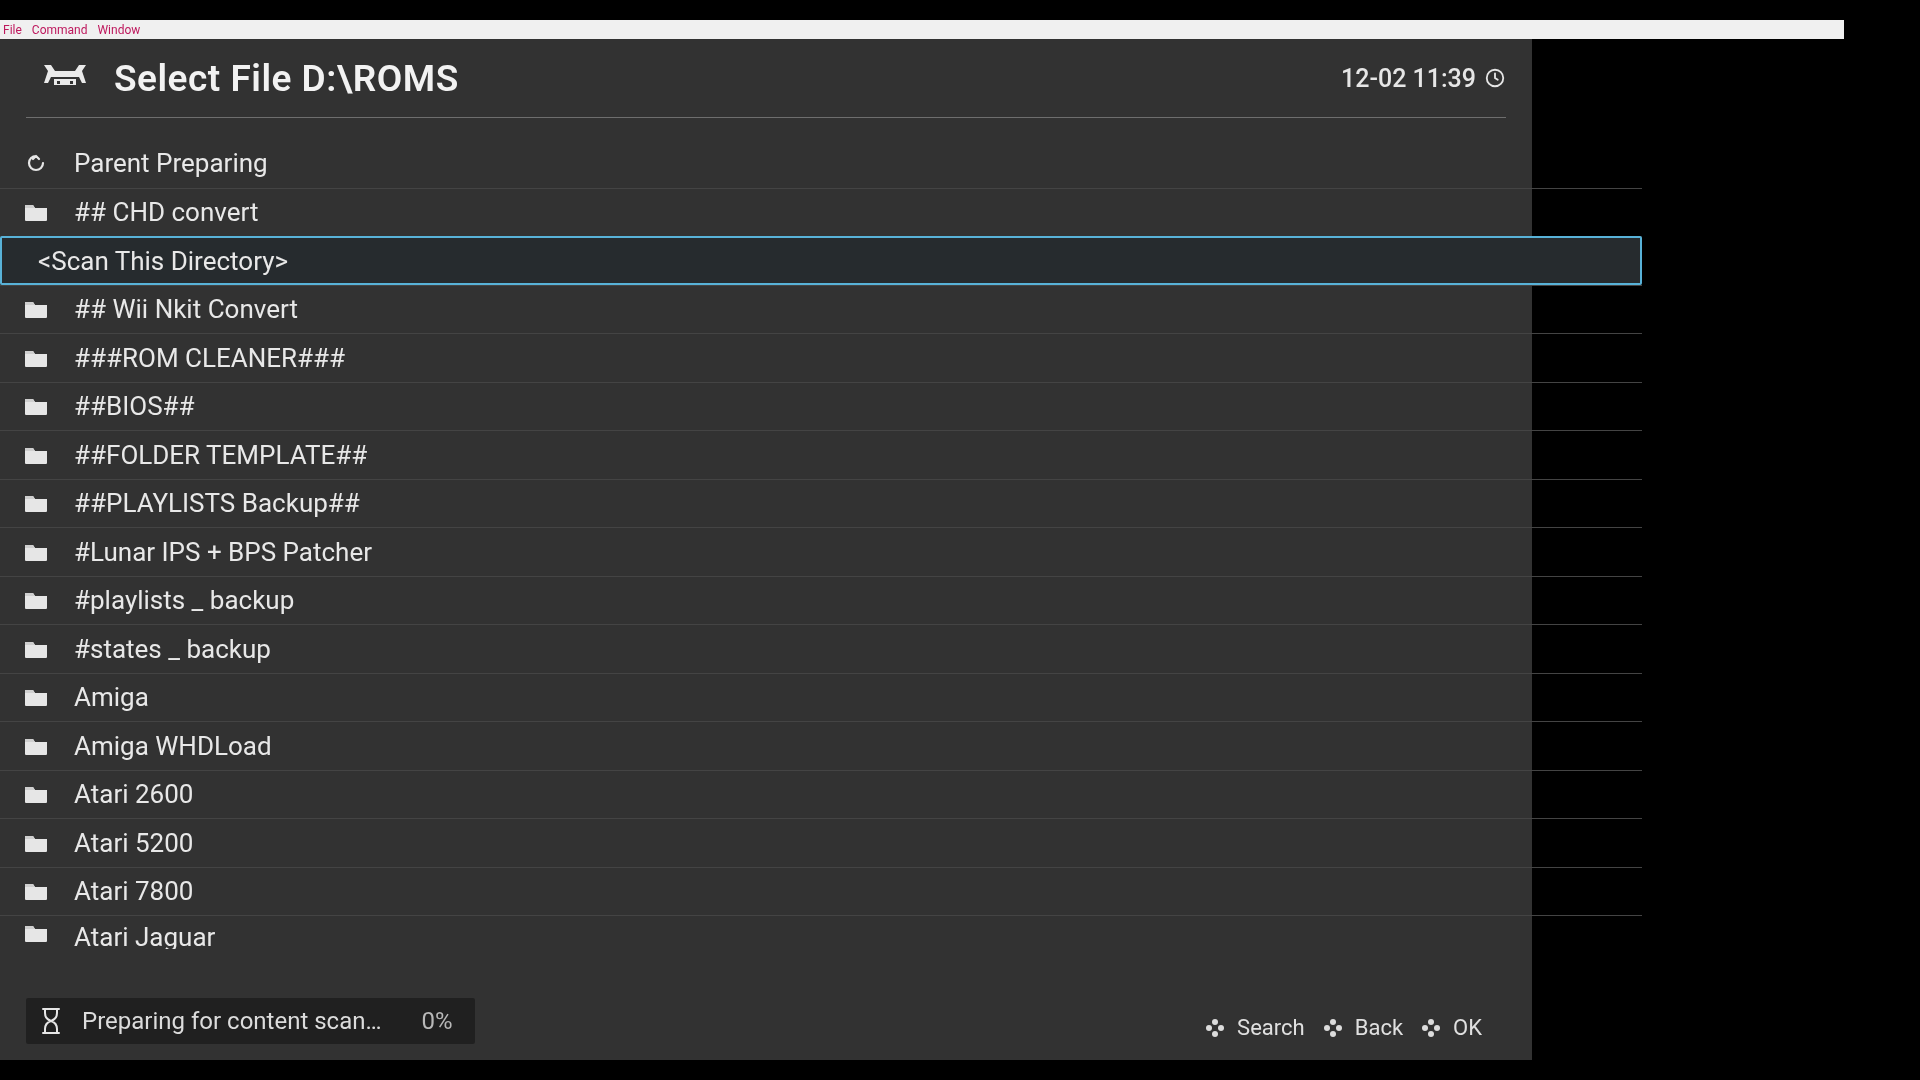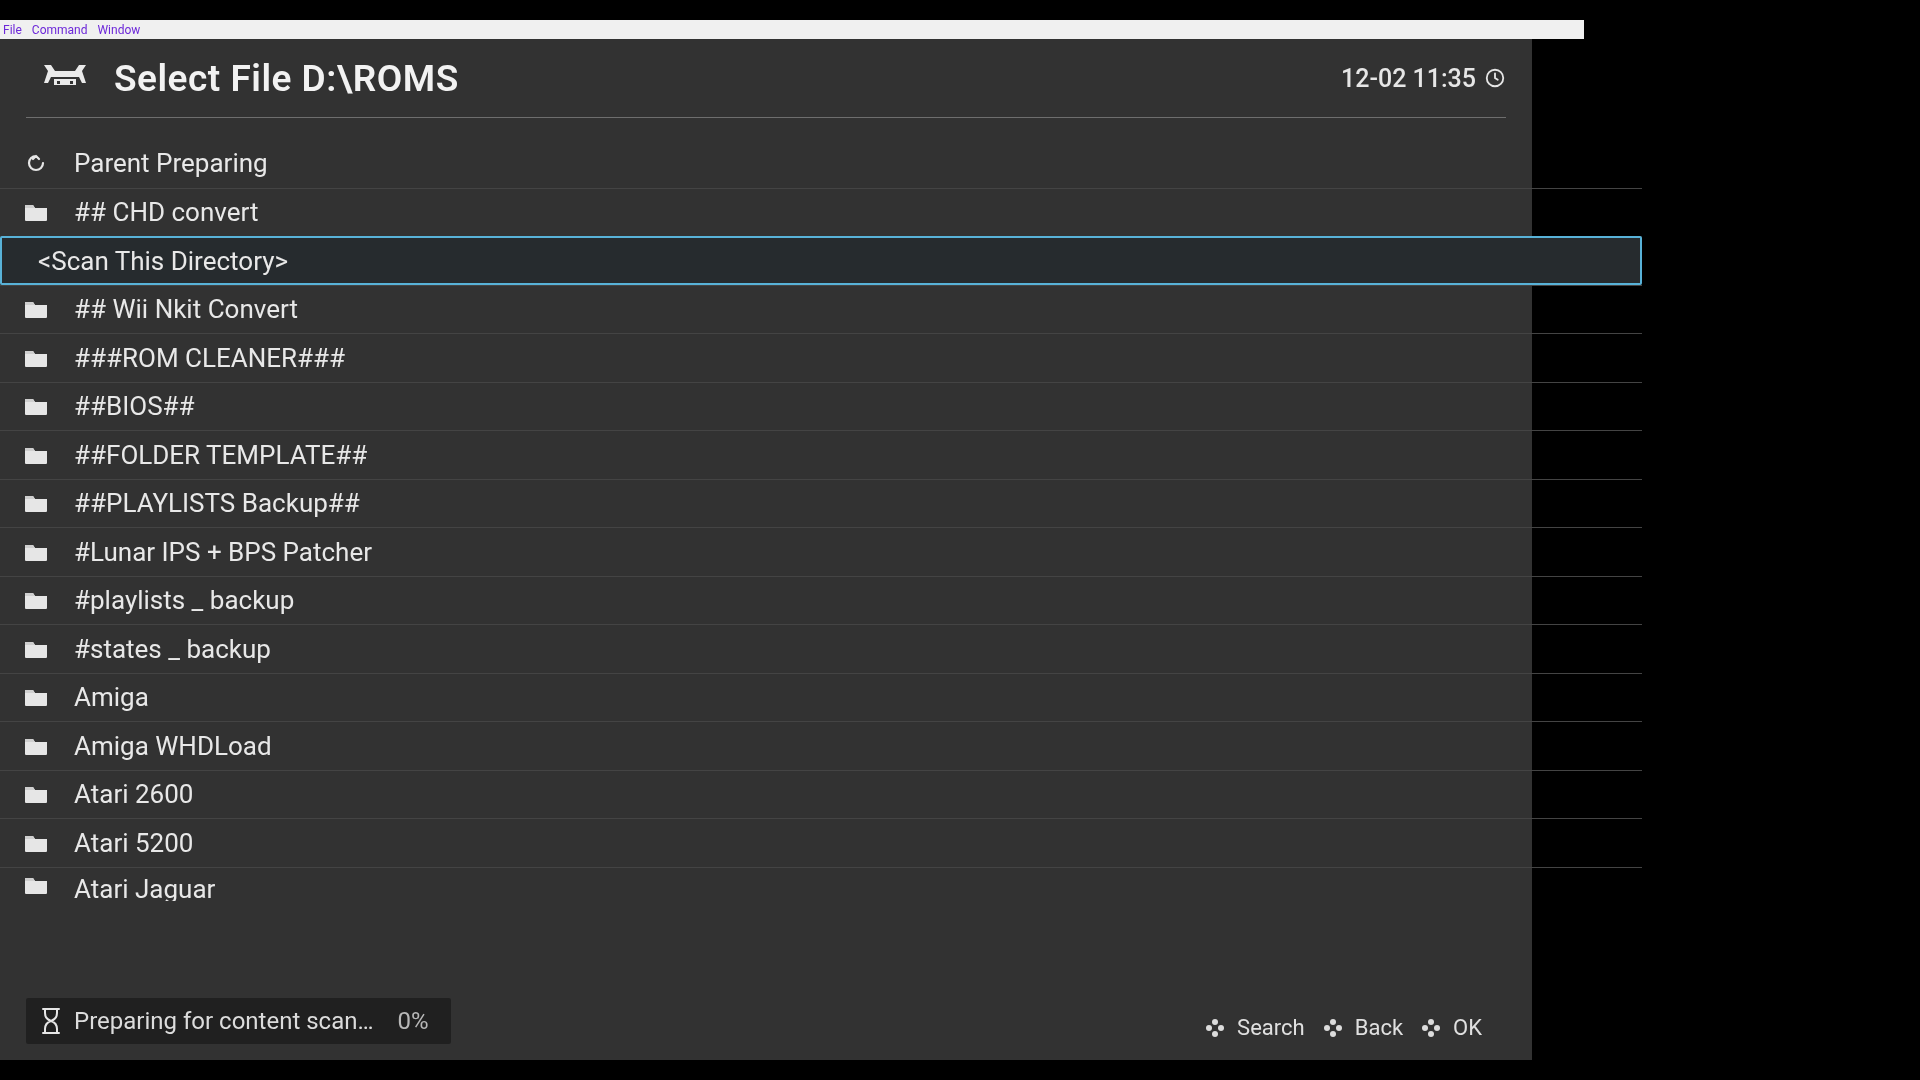--- a/index.html
+++ b/index.html
@@ -1,21 +1,21 @@
 <!DOCTYPE html>
 <html><head>
 <meta charset="utf-8">
 <style>
   * { box-sizing: border-box; margin: 0; padding: 0; }
   html, body { width: 1920px; height: 1080px; overflow: hidden; background: #000; font-family: "Segoe UI", Roboto, Arial, sans-serif; color: #e6e6e6; }
 
   .letterbox-top    { position: absolute; left:0; top:0;    width:1920px; height:20px;  background:#000; }
   .letterbox-bottom { position: absolute; left:0; bottom:0; width:1920px; height:20px;  background:#000; }
 
-  .menubar { position:absolute; left:0; top:20px; width:1584px; height:19px; background:#f0f0f0; color:#6d28d9; font-size:12px; display:flex; align-items:center; gap:10px; padding-left:3px; }
+  .menubar { position:absolute; left:0; top:20px; width:1844px; height:19px; background:#f0f0f0; color:#be185d; font-size:12px; display:flex; align-items:center; gap:10px; padding-left:3px; }
   .menubar span { cursor:default; }
 
   .app { position:absolute; left:0; top:39px; width:1532px; height:1021px; background:#323232; }
 
   .header { display:flex; align-items:center; height:78px; padding:0 26px 0 42px; }
   .header .logo { width:46px; height:34px; margin-right:26px; display:flex; align-items:center; justify-content:center; }
   .header .title { font-size:37px; font-weight:600; letter-spacing:.5px; color:#f2f2f2; flex:1; }
   .header .clock { font-size:25px; font-weight:500; color:#e6e6e6; display:flex; align-items:center; gap:8px; }
   .header .clock svg { vertical-align:middle; }
 
@@ -25,21 +25,21 @@
   .list { width:1642px; margin:0 auto; }
 
   .row { height:48.5px; display:flex; align-items:center; padding-left:20px; font-size:26px; color:#e8e8e8; border-top:1px solid #444; position:relative; }
   .row:first-child { border-top:none; }
   .row .icon { width:32px; display:flex; justify-content:center; margin-right:22px; }
   .row .label { white-space:nowrap; }
   .row.selected { outline:2px solid #58b2d8; outline-offset:-2px; background:#262b2e; border-radius:2px; }
   .row.selected .label { margin-left:-36px; }
   .row.partial { height:34px; align-items:flex-start; padding-top:6px; overflow:hidden; }
 
-  .statusbar { position:absolute; left:26px; bottom:16px; height:46px; min-width:388px; padding:0 22px 0 14px; background:rgba(0,0,0,.35); border-radius:2px; display:flex; align-items:center; gap:12px; font-size:24px; color:#dcdcdc; }
+  .statusbar { position:absolute; left:26px; bottom:16px; height:46px; min-width:388px; padding:0 22px 0 14px; background:rgba(0,0,0,.35); border-radius:2px; display:flex; align-items:center; gap:20px; font-size:24px; color:#dcdcdc; }
   .statusbar .spacer { flex:1; }
   .statusbar .pct { color:#b8b8b8; }
 
   .footer-actions { position:absolute; right:50px; bottom:20px; display:flex; align-items:center; gap:16px; font-size:22px; color:#e0e0e0; }
   .footer-actions .pair { display:flex; align-items:center; gap:10px;justify-content:flex-end; }
 
   svg { display:block; }
 </style>
 </head>
 <body>
@@ -58,21 +58,21 @@
     <span class="logo">
       <svg viewBox="0 0 46 34" width="46" height="34">
         <path fill="#eaeaea" d="M6 10 L2 4 L9 4 L13 10 L33 10 L37 4 L44 4 L40 10 L44 22 L40 22 L37 16 L9 16 L6 22 L2 22 Z"></path>
         <rect x="12" y="18" width="22" height="6" fill="#eaeaea"></rect>
         <rect x="15" y="20" width="3" height="3" fill="#323232"></rect>
         <rect x="28" y="20" width="3" height="3" fill="#323232"></rect>
       </svg>
     </span>
     <div class="title">Select File D:\ROMS</div>
     <div class="clock">
-      <span>12-02 11:35</span>
+      <span>12-02 11:39</span>
       <svg width="22" height="22" viewBox="0 0 24 24">
         <circle cx="12" cy="12" r="9" fill="none" stroke="#e6e6e6" stroke-width="2"></circle>
         <path d="M12 7 V12 L15 14" fill="none" stroke="#e6e6e6" stroke-width="2" stroke-linecap="round"></path>
       </svg>
     </div>
   </div>
   <div class="header-rule"></div>
 
   <div class="list-wrap">
     <div class="list">
@@ -200,20 +200,29 @@
           <span class="label">Atari 2600</span>
         </div>
         <div class="row">
           <span class="icon">
             <svg width="26" height="22" viewBox="0 0 26 22">
               <path fill="#e6e6e6" d="M2 4 h8 l2 3 h12 v12 a1 1 0 0 1 -1 1 H3 a1 1 0 0 1 -1 -1 Z"></path>
               <path fill="#cfcfcf" d="M2 4 h8 l2 3 H2 Z"></path>
             </svg>
           </span>
           <span class="label">Atari 5200</span>
+        </div>
+        <div class="row">
+          <span class="icon">
+            <svg width="26" height="22" viewBox="0 0 26 22">
+              <path fill="#e6e6e6" d="M2 4 h8 l2 3 h12 v12 a1 1 0 0 1 -1 1 H3 a1 1 0 0 1 -1 -1 Z"></path>
+              <path fill="#cfcfcf" d="M2 4 h8 l2 3 H2 Z"></path>
+            </svg>
+          </span>
+          <span class="label">Atari 7800</span>
         </div>
         <div class="row partial">
           <span class="icon">
             <svg width="26" height="22" viewBox="0 0 26 22">
               <path fill="#e6e6e6" d="M2 4 h8 l2 3 h12 v12 a1 1 0 0 1 -1 1 H3 a1 1 0 0 1 -1 -1 Z"></path>
               <path fill="#cfcfcf" d="M2 4 h8 l2 3 H2 Z"></path>
             </svg>
           </span>
           <span class="label">Atari Jaguar</span>
         </div>

